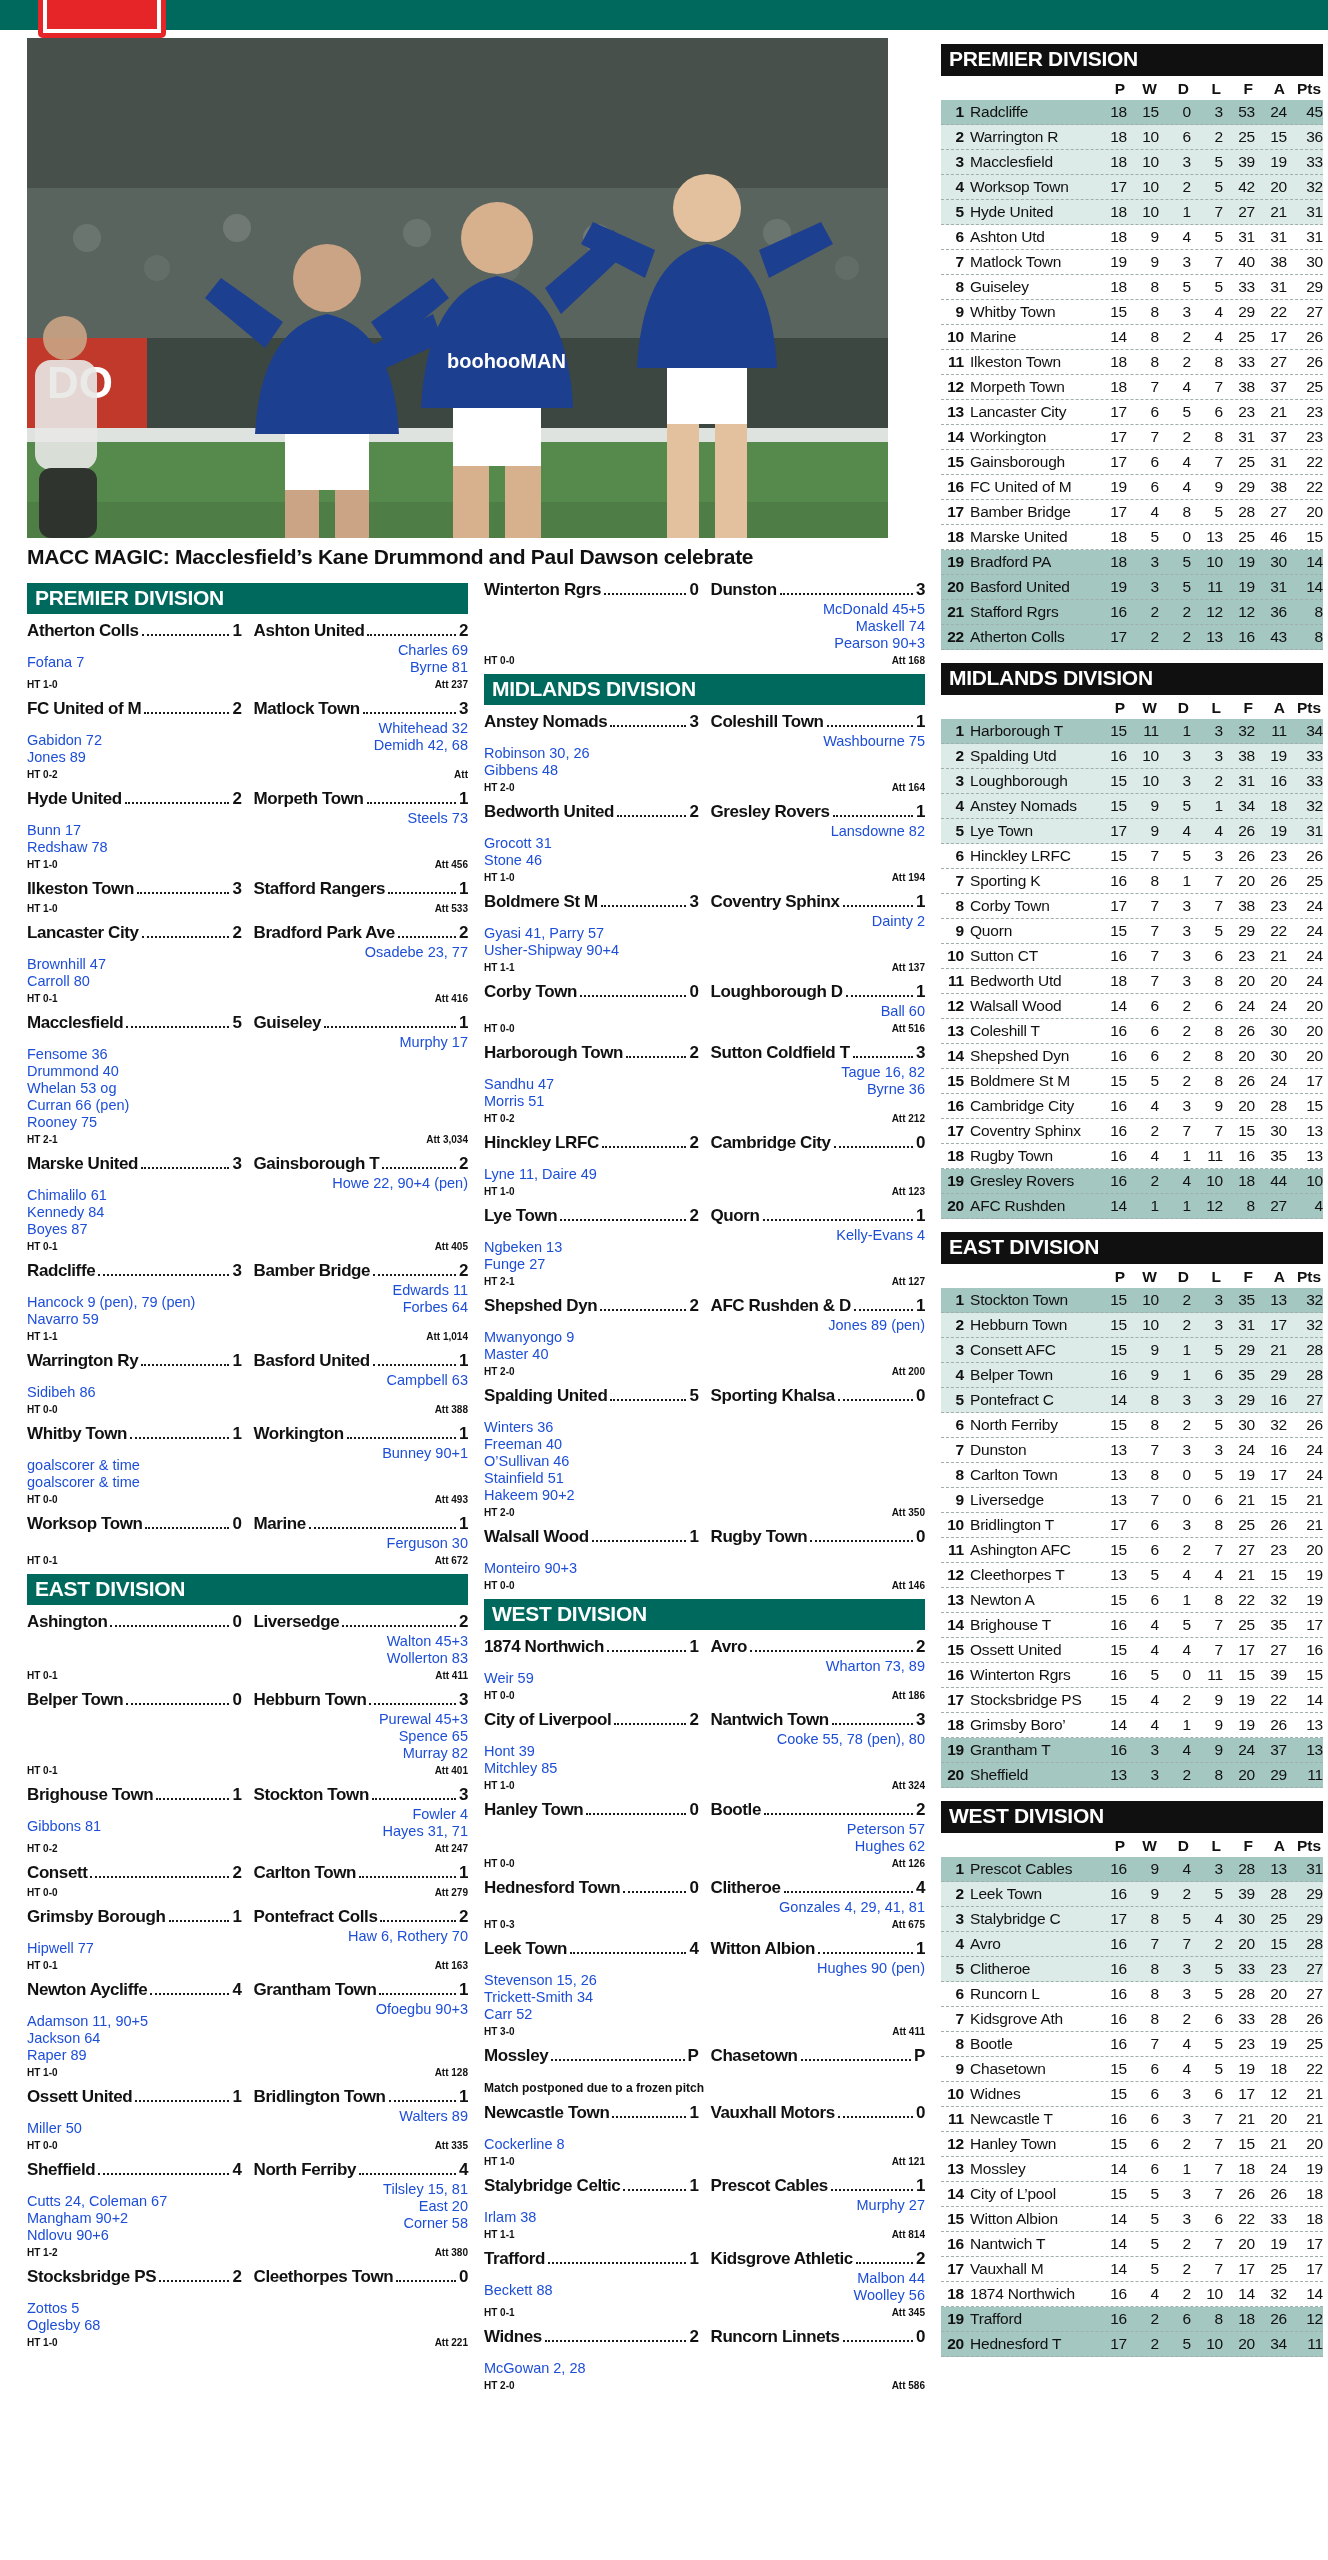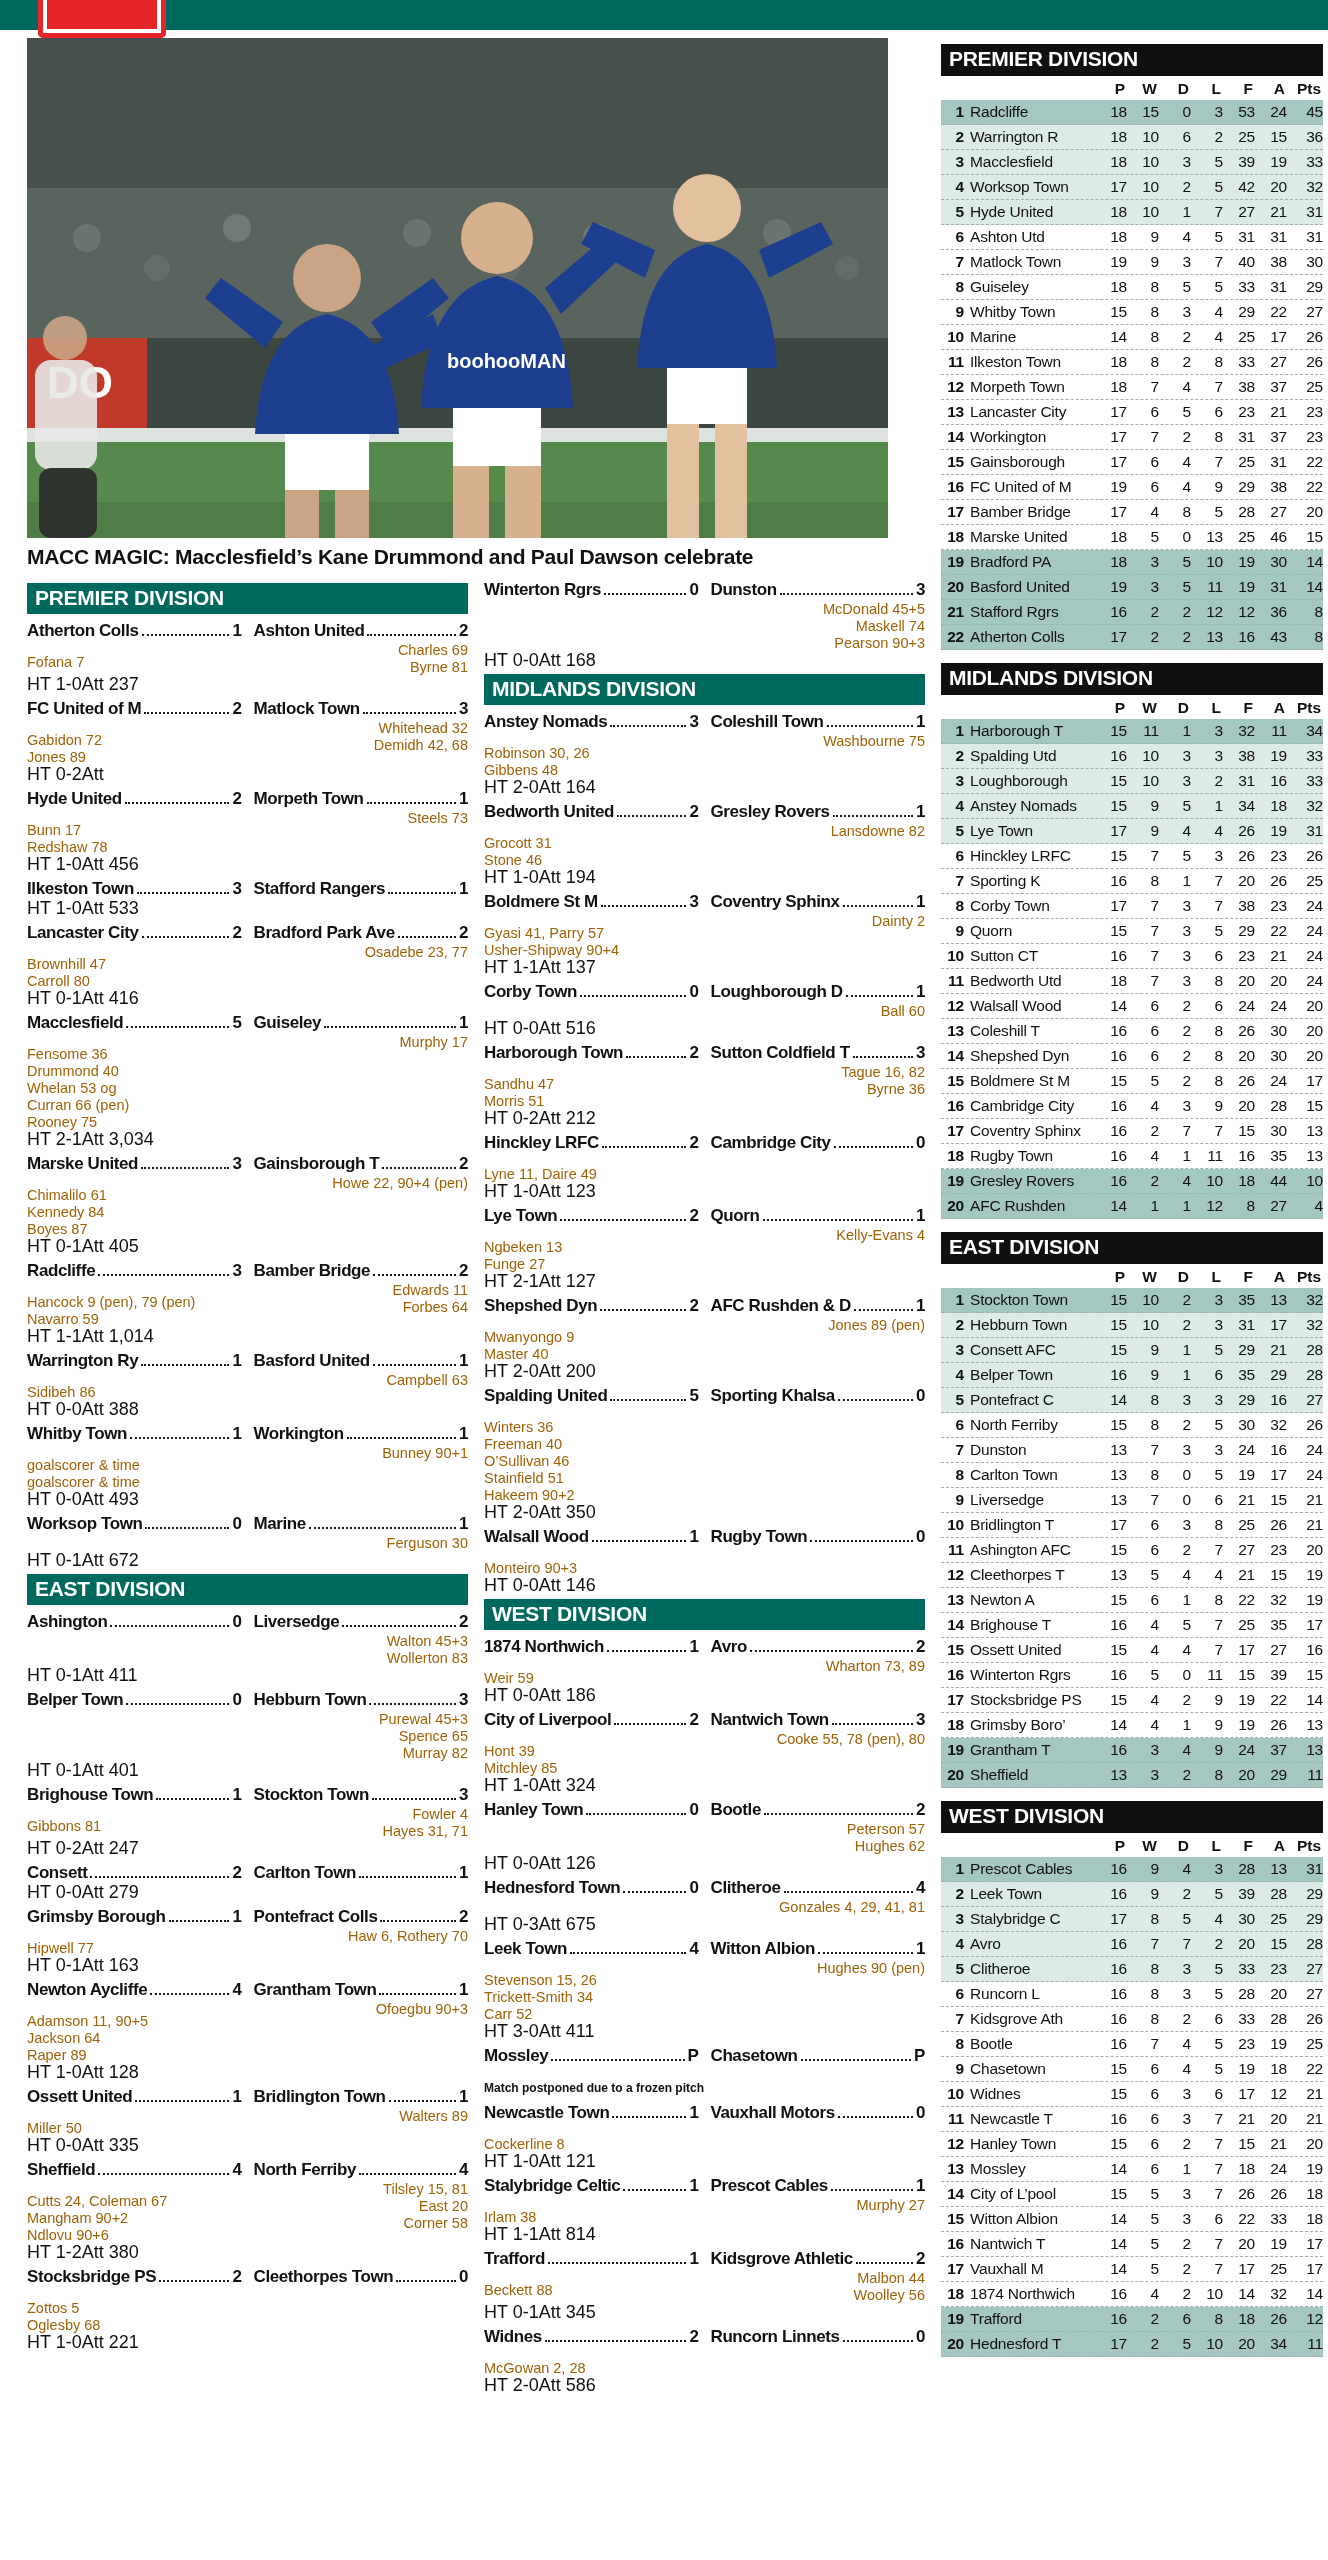--- a/index.html
+++ b/index.html
@@ -28,24 +28,24 @@
   .results-col{width:441px;flex:none;}
   .sec-head{
     background:#00695e;color:#fff;font-weight:bold;font-size:21px;
     letter-spacing:-0.3px;padding:3px 8px 4px;margin:4px 0 6px;
   }
   .match{margin-bottom:5px;}
   .match-line{display:flex;font-weight:bold;font-size:17px;letter-spacing:-0.4px;line-height:22px;}
   .half{flex:1;display:flex;align-items:baseline;min-width:0;}
   .half.home{margin-right:12px;}
   .half .dots{flex:1;border-bottom:2px dotted #1a1a1a;margin:0 3px 3px;min-width:10px;}
-  .scorers{display:flex;justify-content:space-between;font-size:14.5px;line-height:17px;color:#a16207;}
+  .scorers{display:flex;justify-content:space-between;font-size:14.5px;line-height:17px;color:#1d4ed8;}
   .hsc{flex:1;text-align:left;margin-top:12px;}
   .asc{flex:1;text-align:right;}
-  .htline{display:flex;justify-content:flex-start;font-weight:normal;font-size:18px;line-height:17px;}
+  .htline{display:flex;justify-content:space-between;font-weight:bold;font-size:10px;line-height:17px;}
   .note{font-weight:bold;font-size:12px;line-height:18px;}
   
   .ltable{margin-bottom:13px;}
   .tbl-head{background:#101010;color:#fff;font-weight:bold;font-size:21px;letter-spacing:-0.3px;padding:3px 8px 5px;}
   .tbl-cols,.trow{
     display:grid;
     grid-template-columns:27px 1fr 32px 32px 32px 32px 32px 32px 36px;
     align-items:center;
   }
   .tbl-cols{font-weight:bold;font-size:15.5px;padding:4px 2px 2px;}

